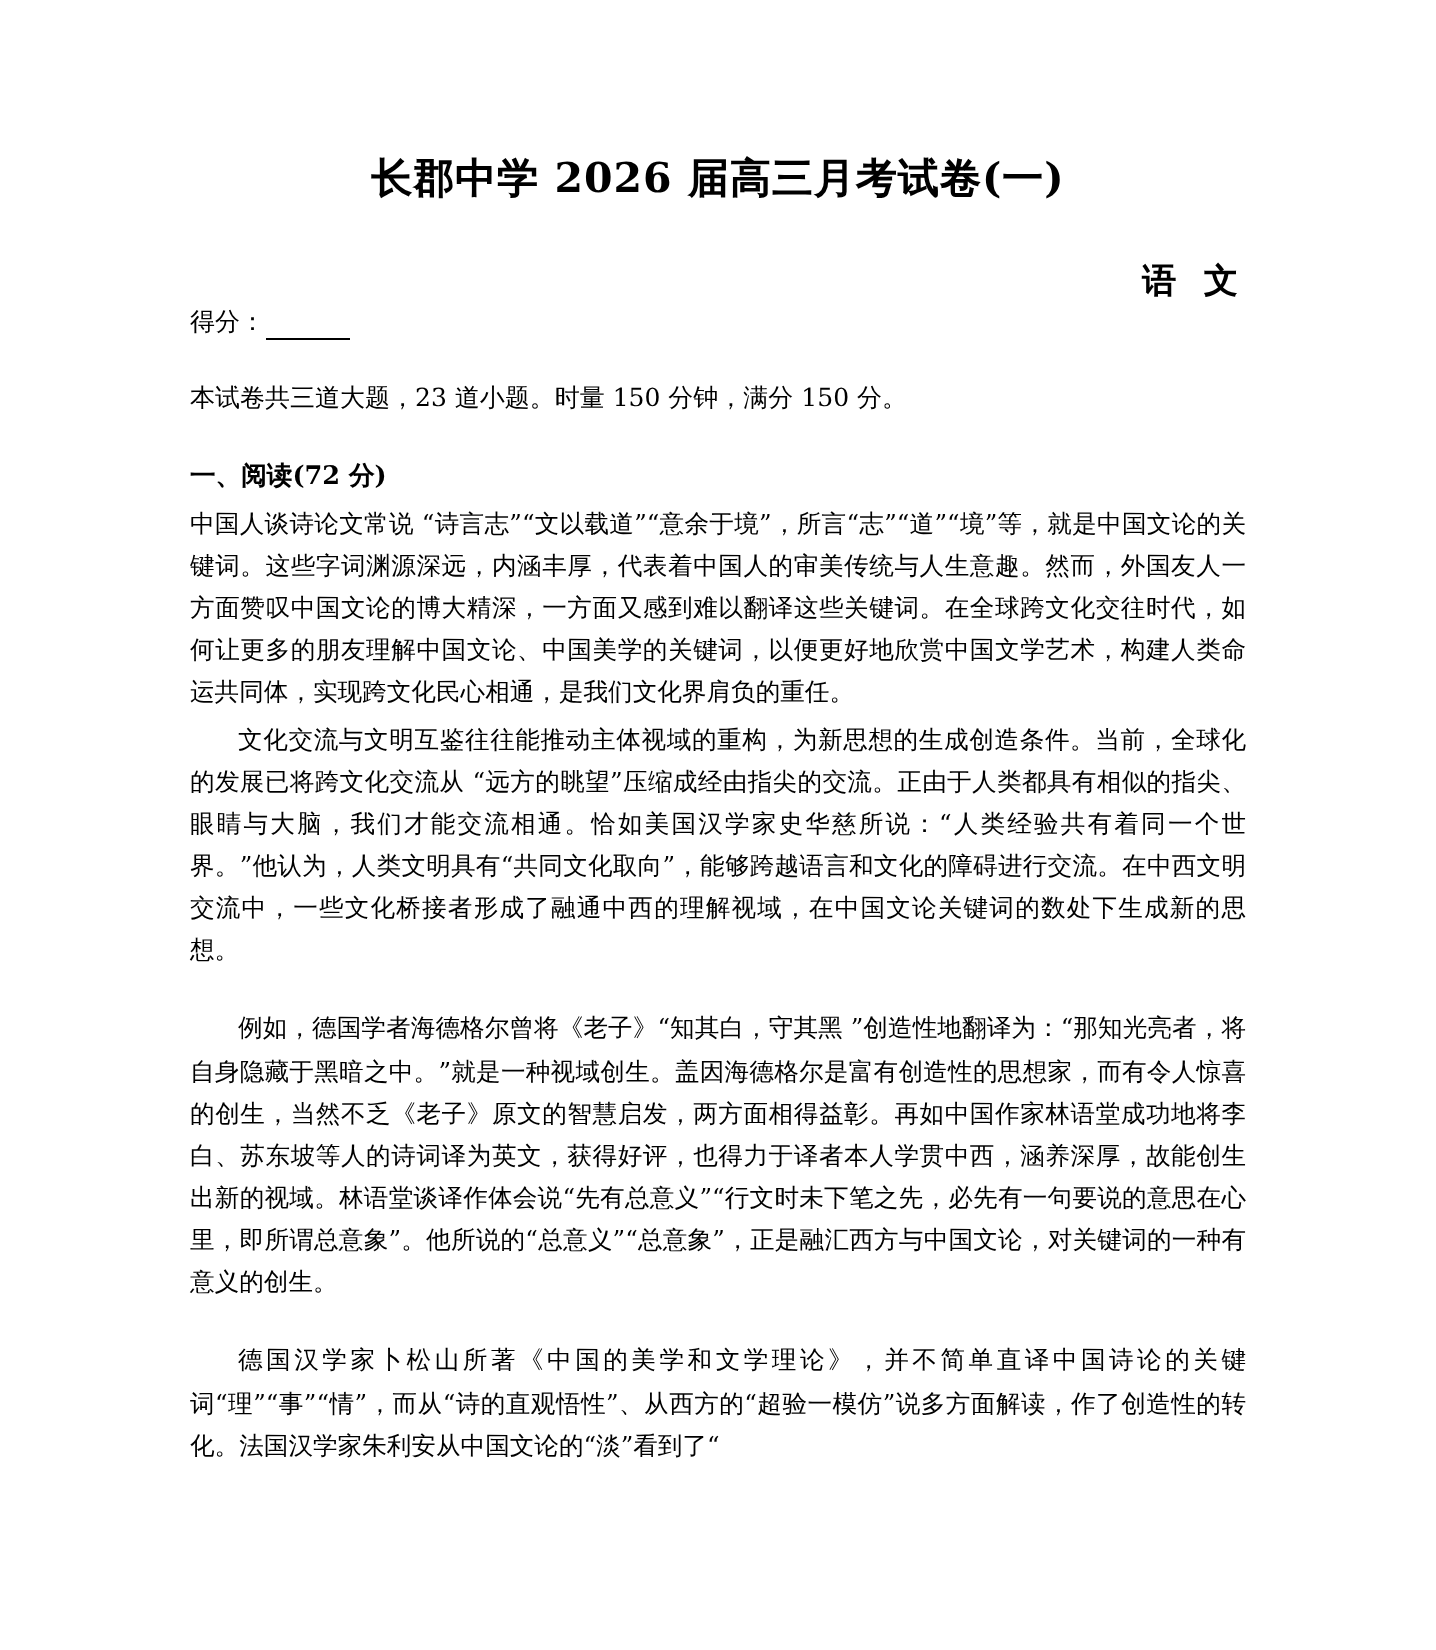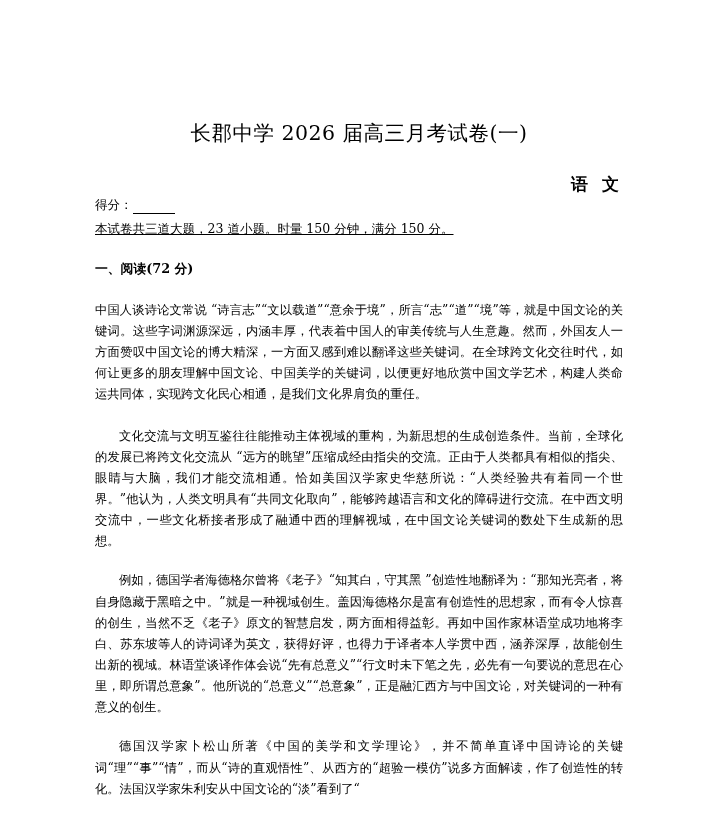--- a/index.html
+++ b/index.html
@@ -15,24 +15,24 @@
     overflow: hidden;
   }
   .page {
     position: relative;
     width: 718px;
     height: 825px;
     box-sizing: border-box;
     padding: 0 95px;
   }
   .doc-title {
-    margin-top: 120px;
+    margin-top: 76px;
     text-align: center;
     font-size: 20.5px;
-    font-weight: normal;
+    font-weight: bold;
     letter-spacing: 0.5px;
     line-height: 1.3;
   }
   .doc-subtitle {
     margin-top: 26px;
     text-align: right;
     font-size: 17px;
     font-weight: bold;
     letter-spacing: 4px;
   }
@@ -41,43 +41,42 @@
     line-height: 1.5;
   }
   .score-blank {
     display: inline-block;
     min-width: 42px;
     border-bottom: 1px solid #000;
     vertical-align: bottom;
     height: 13px;
   }
   .exam-info {
-    margin-top: 5px;
+    margin-top: 19px;
     font-size: 12.5px;
     line-height: 1.6;
-    text-decoration: underline;
   }
   .section-head {
     margin-top: 20px;
     font-size: 12.8px;
     font-weight: bold;
     line-height: 1.6;
   }
   .sub-head {
     margin-top: 15px;
     font-size: 12.3px;
     line-height: 1.6;
   }
   .instruction {
     margin-top: 13px;
     font-size: 12.3px;
     line-height: 1.6;
   }
   .para {
-    margin-top: 20px;
+    margin-top: 2px;
     font-size: 12.3px;
     line-height: 1.72;
     text-align: justify;
     text-justify: inter-ideograph;
   }
   .para.indent {
     text-indent: 24px;
   }
   .para.tight {
     margin-top: 18px;

